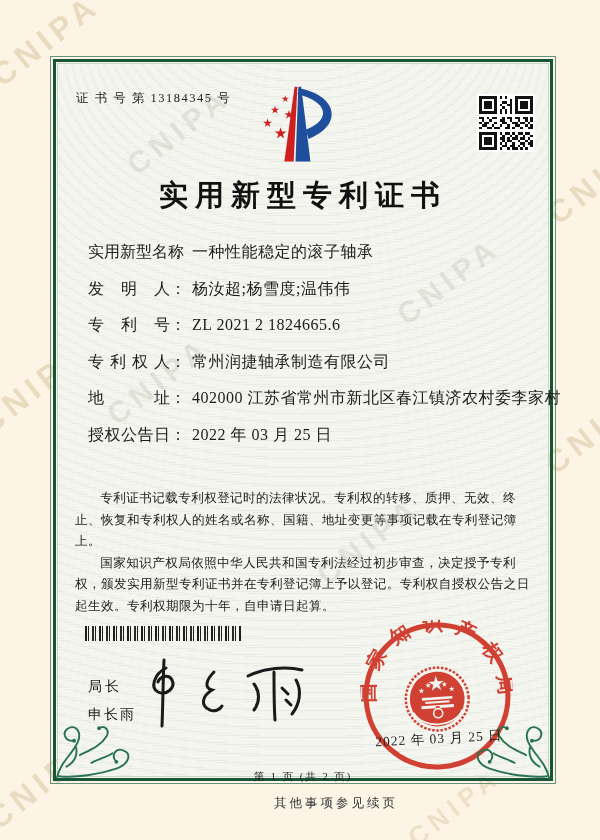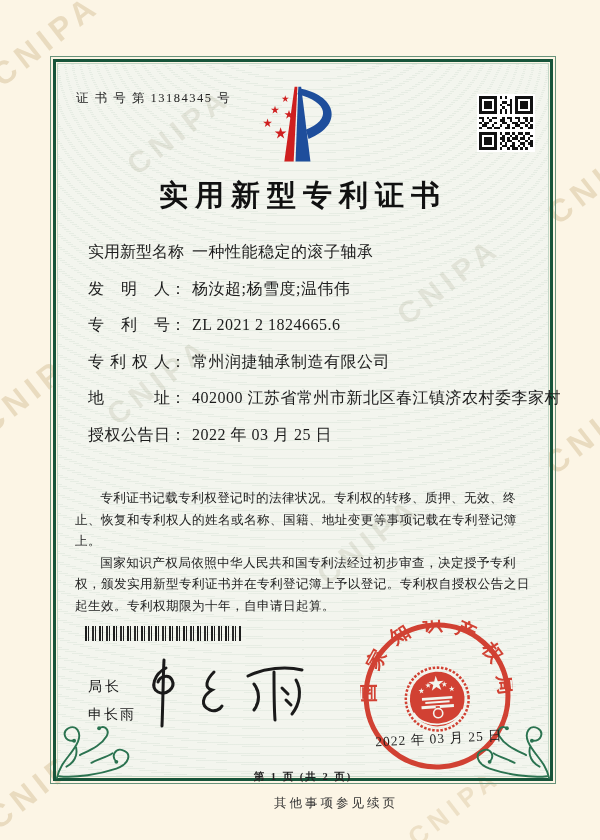--- a/index.html
+++ b/index.html
@@ -58,21 +58,21 @@
 
   .signer-title { left:30px; top:614px; font-size:14px; letter-spacing:3px; color:#1a1a1a; z-index:2; }
   .signer-name  { left:30px; top:642px; font-size:14px; letter-spacing:2px; color:#1a1a1a; z-index:2; }
   .signature { left:78px; top:590px; z-index:2; }
 
   .seal { left:303px; top:556px; width:152px; height:152px; z-index:3; transform:rotate(-4deg); opacity:.95; }
   .seal-date { left:296px; top:666px; width:170px; text-align:center; font-size:13.5px;
                letter-spacing:1px; color:#1f1f1f; z-index:4; transform:rotate(-3deg); }
 
   .page-info { left:0; top:706px; width:100%; text-align:center; font-size:10.5px;
-               letter-spacing:2px; color:#222; z-index:2;font-weight:bold; }
+               letter-spacing:2px; color:#222; z-index:2; }
 
   .orn { bottom:-6px; width:96px; height:96px; z-index:3; position:absolute; }
   .orn-left { left:-5px; }
   .orn-right { right:-5px; transform:scaleX(-1); }
 
   .continuation { position:absolute; left:0; top:795px; width:100%; text-align:center;
                   font-size:12.5px; letter-spacing:3px; color:#333; z-index:2;margin-left:36px; }
 </style>
 </head>
 <body>

